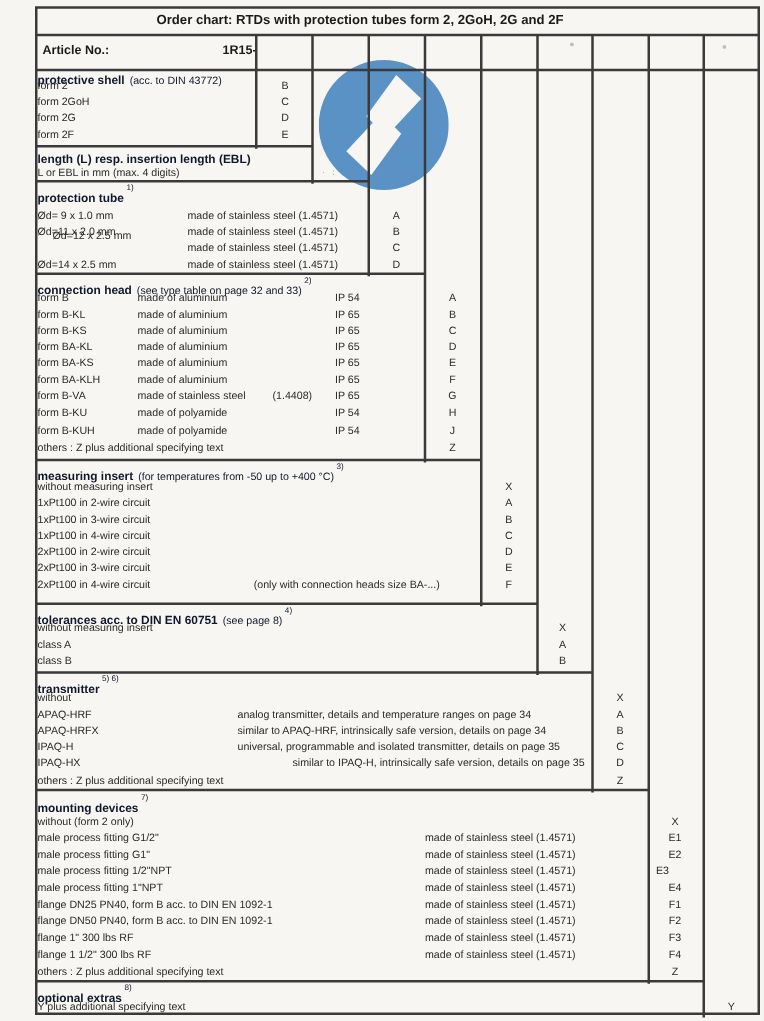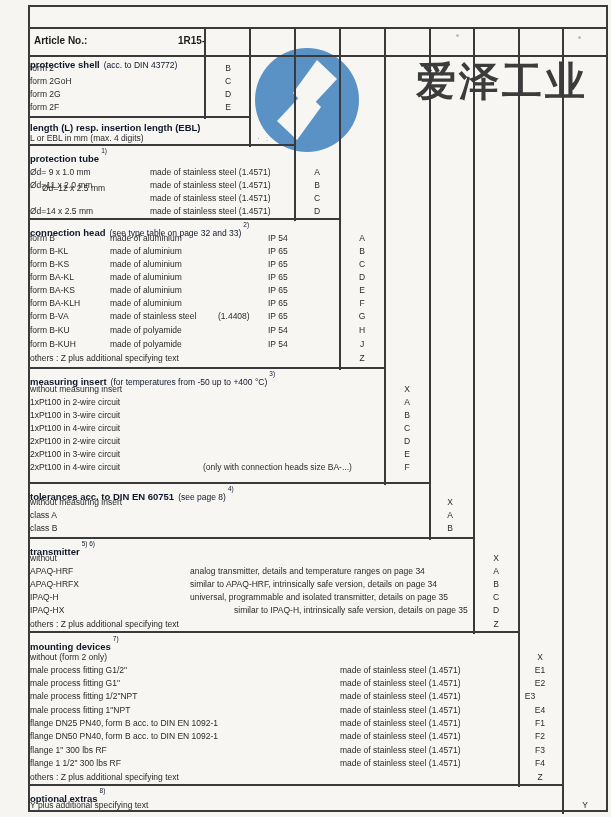--- a/index.html
+++ b/index.html
@@ -32,24 +32,24 @@
 <body>
 
 <div class="page">
 
   <div class="watermark">
     <svg class="wm-logo" width="104" height="104" viewBox="0 0 104 104">
       <circle cx="52" cy="52" r="52" fill="#5b92c6"></circle>
       <polygon points="62,12 82,31 54,61 38,45" fill="#f7f6f3"></polygon>
       <polygon points="42,92 22,73 50,43 66,59" fill="#f7f6f3"></polygon>
     </svg>
-    <div class="wm-cn">爱泽工业</div>
   </div>
 
   <div class="frame"></div>
+  <div class="title-band">Order chart: RTDs with protection tubes form 2, 2GoH, 2G and 2F</div>
   <div class="article-label">Article No.:</div>
   <div class="article-value">1R15-</div>
 
   <div id="grid">
       <div class="vline" style="left: 204px; top: 28px; width: 2px; height: 91px;"></div>
       <div class="vline" style="left: 249px; top: 28px; width: 2px; height: 119px;"></div>
       <div class="vline" style="left: 294px; top: 28px; width: 2px; height: 193px;"></div>
       <div class="vline" style="left: 339px; top: 28px; width: 2px; height: 342px;"></div>
       <div class="vline" style="left: 384px; top: 28px; width: 2px; height: 457px;"></div>
       <div class="vline" style="left: 429px; top: 28px; width: 2px; height: 512px;"></div>

